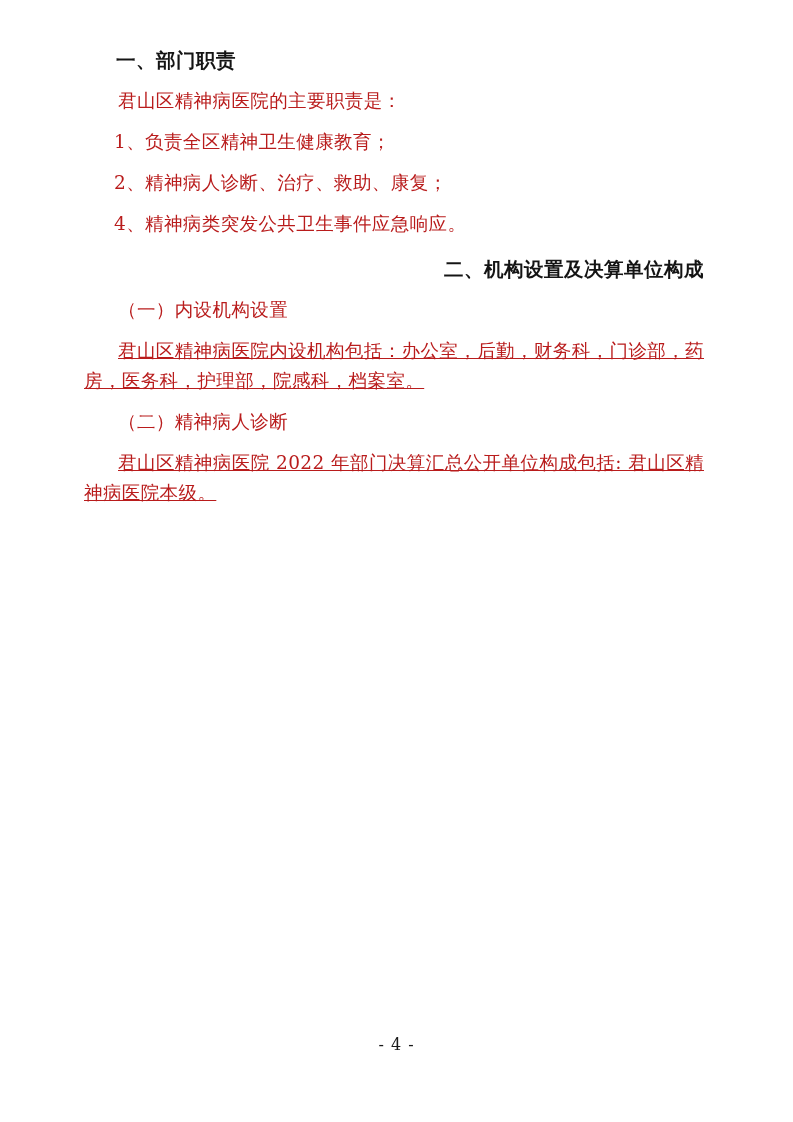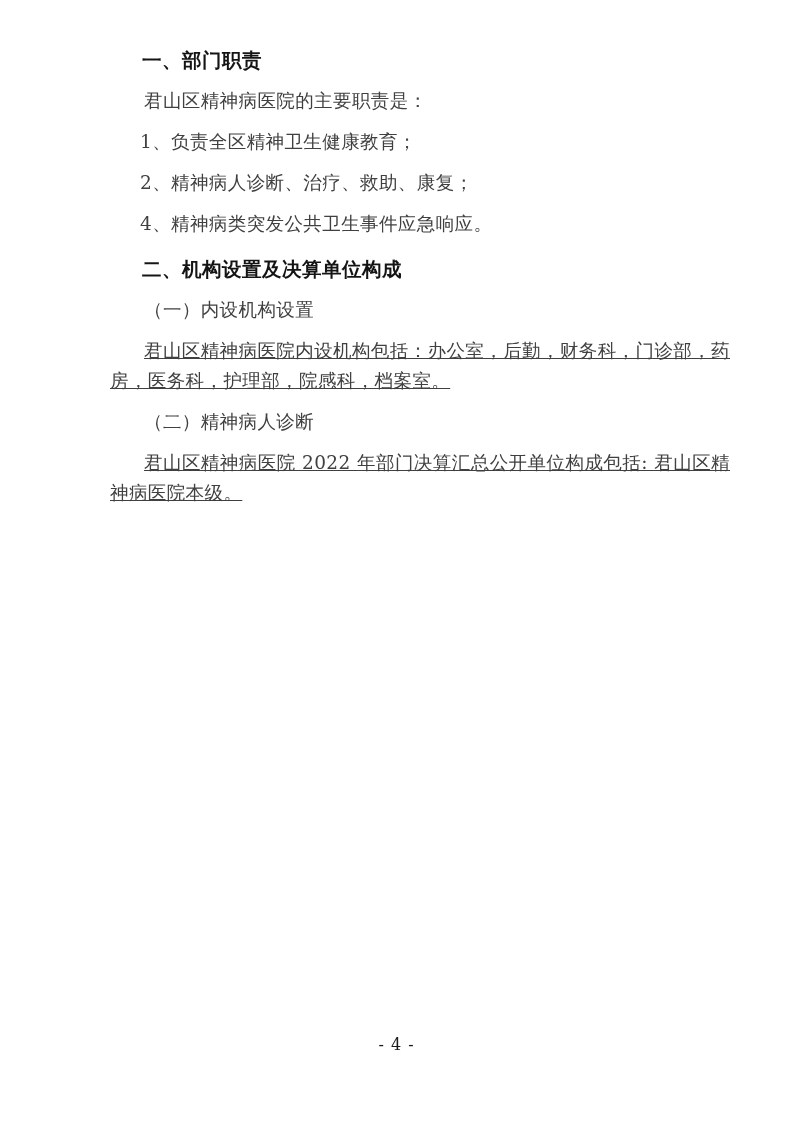--- a/index.html
+++ b/index.html
@@ -13,45 +13,46 @@
     position: relative;
     font-family: "DejaVu Serif", "Liberation Serif", serif;
     color: #1a1a1a;
     overflow: hidden;
   }
   .page {
     position: relative;
     width: 793px;
     height: 1122px;
     box-sizing: border-box;
-    padding: 46px 72px 0 110px;
+    padding: 46px 72px 0 84px;
   }
   .doc-body {
     width: 620px;
   }
   .heading {
     font-family: "DejaVu Sans", "Liberation Sans", sans-serif;
     font-weight: bold;
     font-size: 19.5px;
     line-height: 1.55;
     letter-spacing: 0.5px;
     margin: 0 0 10px 0;
     text-indent: 32px;
     color: #141414;
   }
   .heading.second {
     margin-top: 16px;
+    text-align: right;
   }
   .para {
     font-size: 18.5px;
     line-height: 1.62;
     letter-spacing: 0.4px;
     margin: 0 0 11px 0;
     text-indent: 34px;
-    color: #404040;
+    color: #b91c1c;
     text-align: justify;
   }
   .para.list {
     text-indent: 30px;
   }
   .para.subhead {
     text-indent: 34px;
   }
   .para.flow {
     text-indent: 34px;

